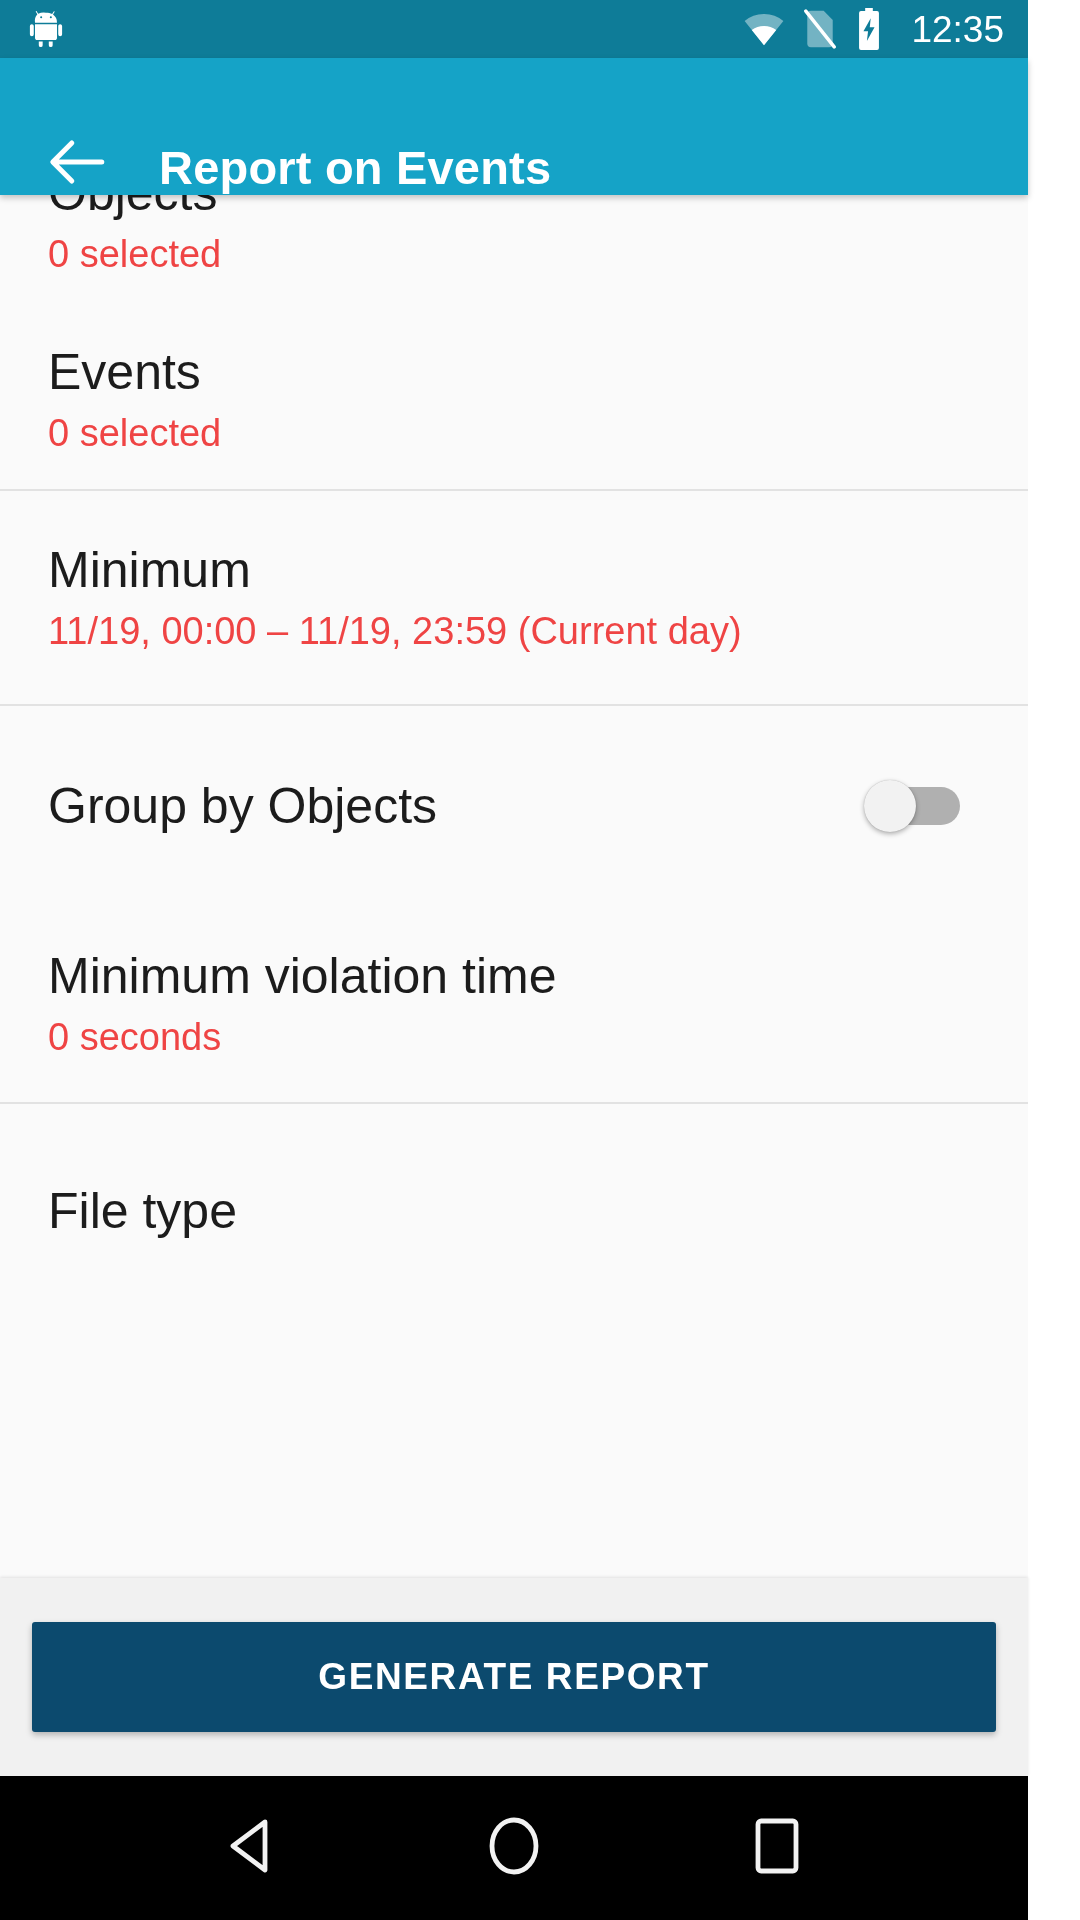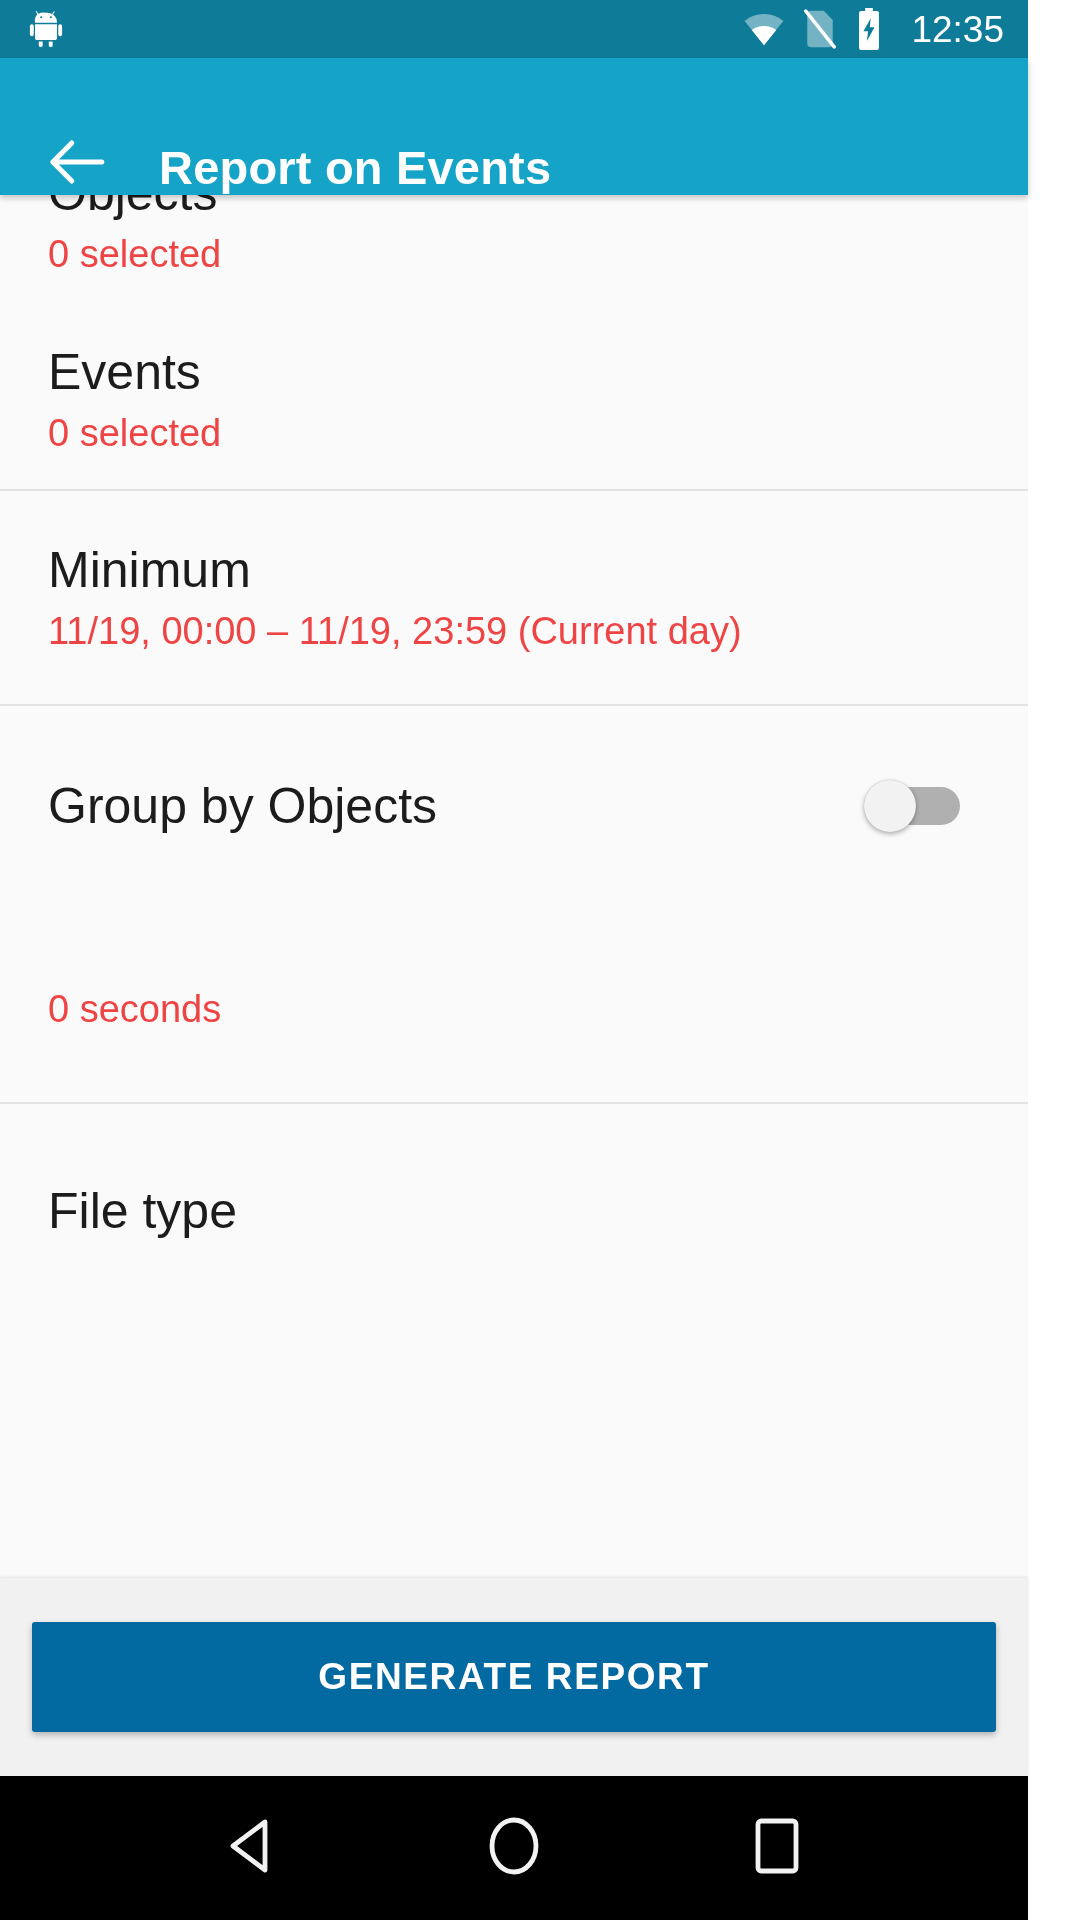--- a/index.html
+++ b/index.html
@@ -110,21 +110,21 @@
   
   .action-bar {
     flex:0 0 198px; height:198px;
     background:#f1f1f1;
     display:flex; align-items:center; justify-content:center;
     box-shadow:0 -1px 3px rgba(0,0,0,0.10);
     position:relative; z-index:4;
   }
   .generate-btn {
     width:964px; height:110px;
-    background:#0369a1;
+    background:#0c4a6e;
     border:none; border-radius:3px;
     color:#ffffff;
     font-family:"Liberation Sans", sans-serif;
     font-size:37px; font-weight:700;
     letter-spacing:1.6px;
     box-shadow:0 3px 6px rgba(0,0,0,0.26);
     cursor:pointer;
   }
 
   
@@ -228,20 +228,21 @@
           <div class="switch">
             <div class="track"></div>
             <div class="thumb"></div>
           </div>
         </div>
       </div>
 
       <div class="row">
         <div class="row-inner" style="min-height:196px;">
           <div class="row-texts">
+            <div class="row-title">Minimum violation time</div>
             <div class="row-sub">0 seconds</div>
           </div>
         </div>
       </div>
 
       <div class="divider"></div>
 
       <div class="row">
         <div class="row-inner" style="min-height:213px;">
           <div class="row-texts">

